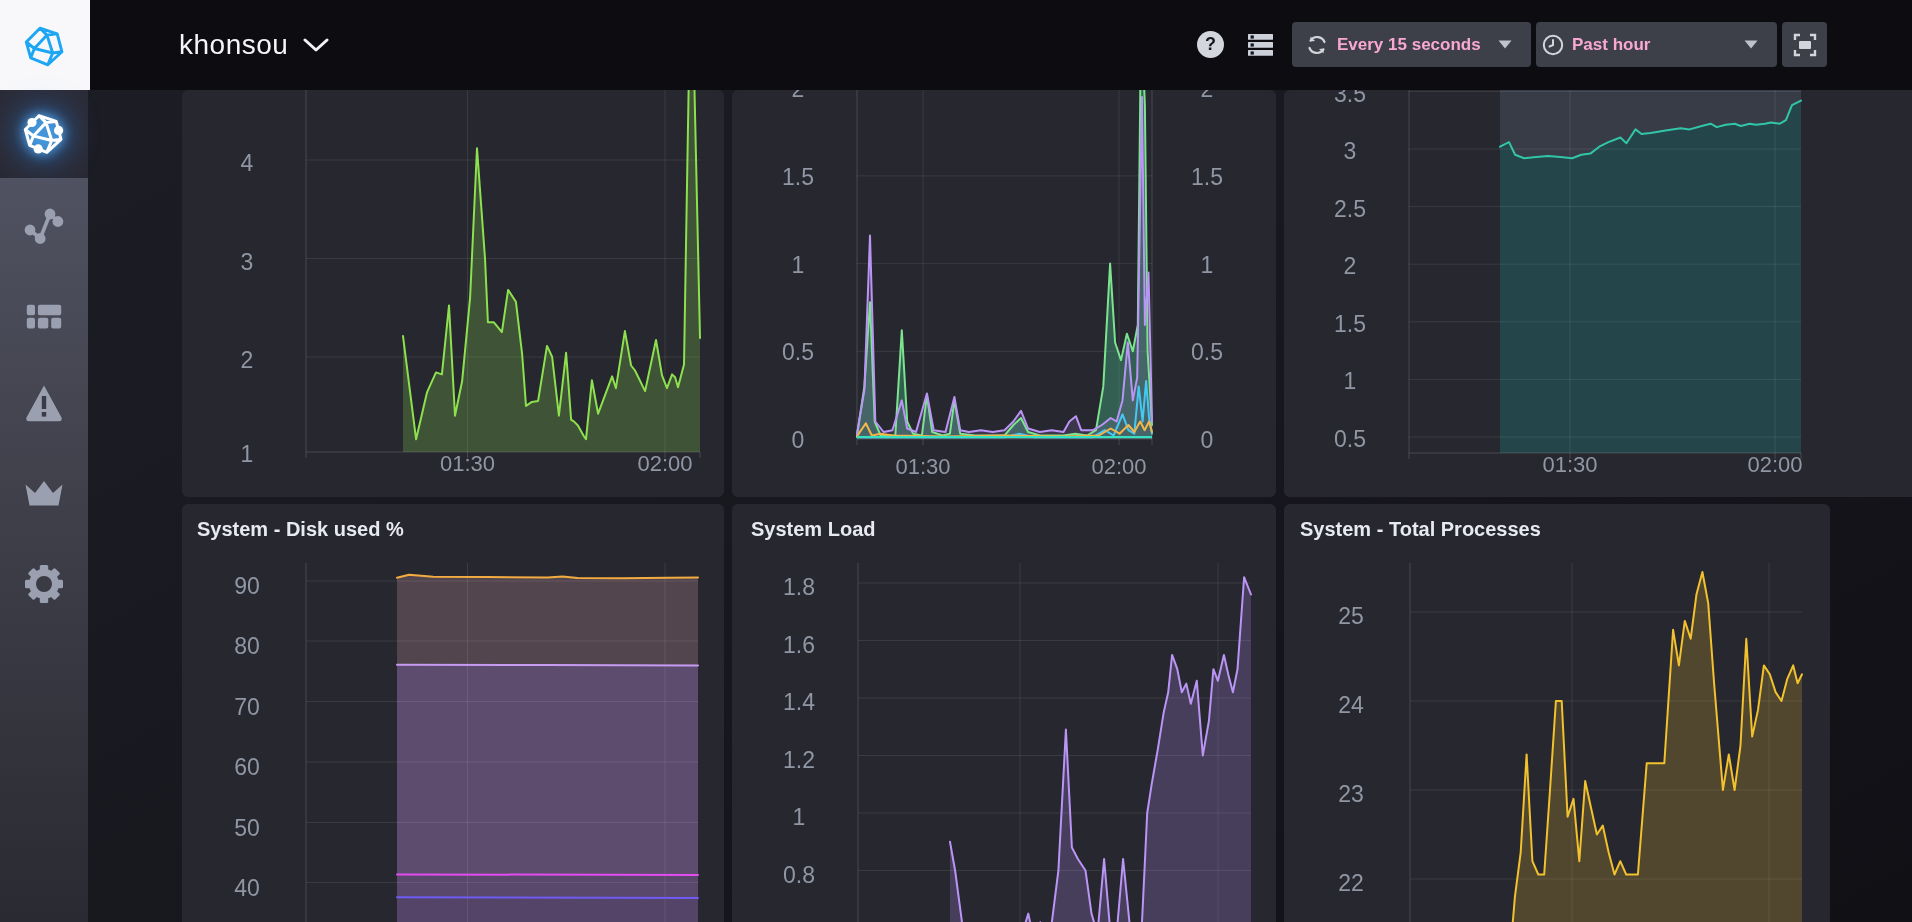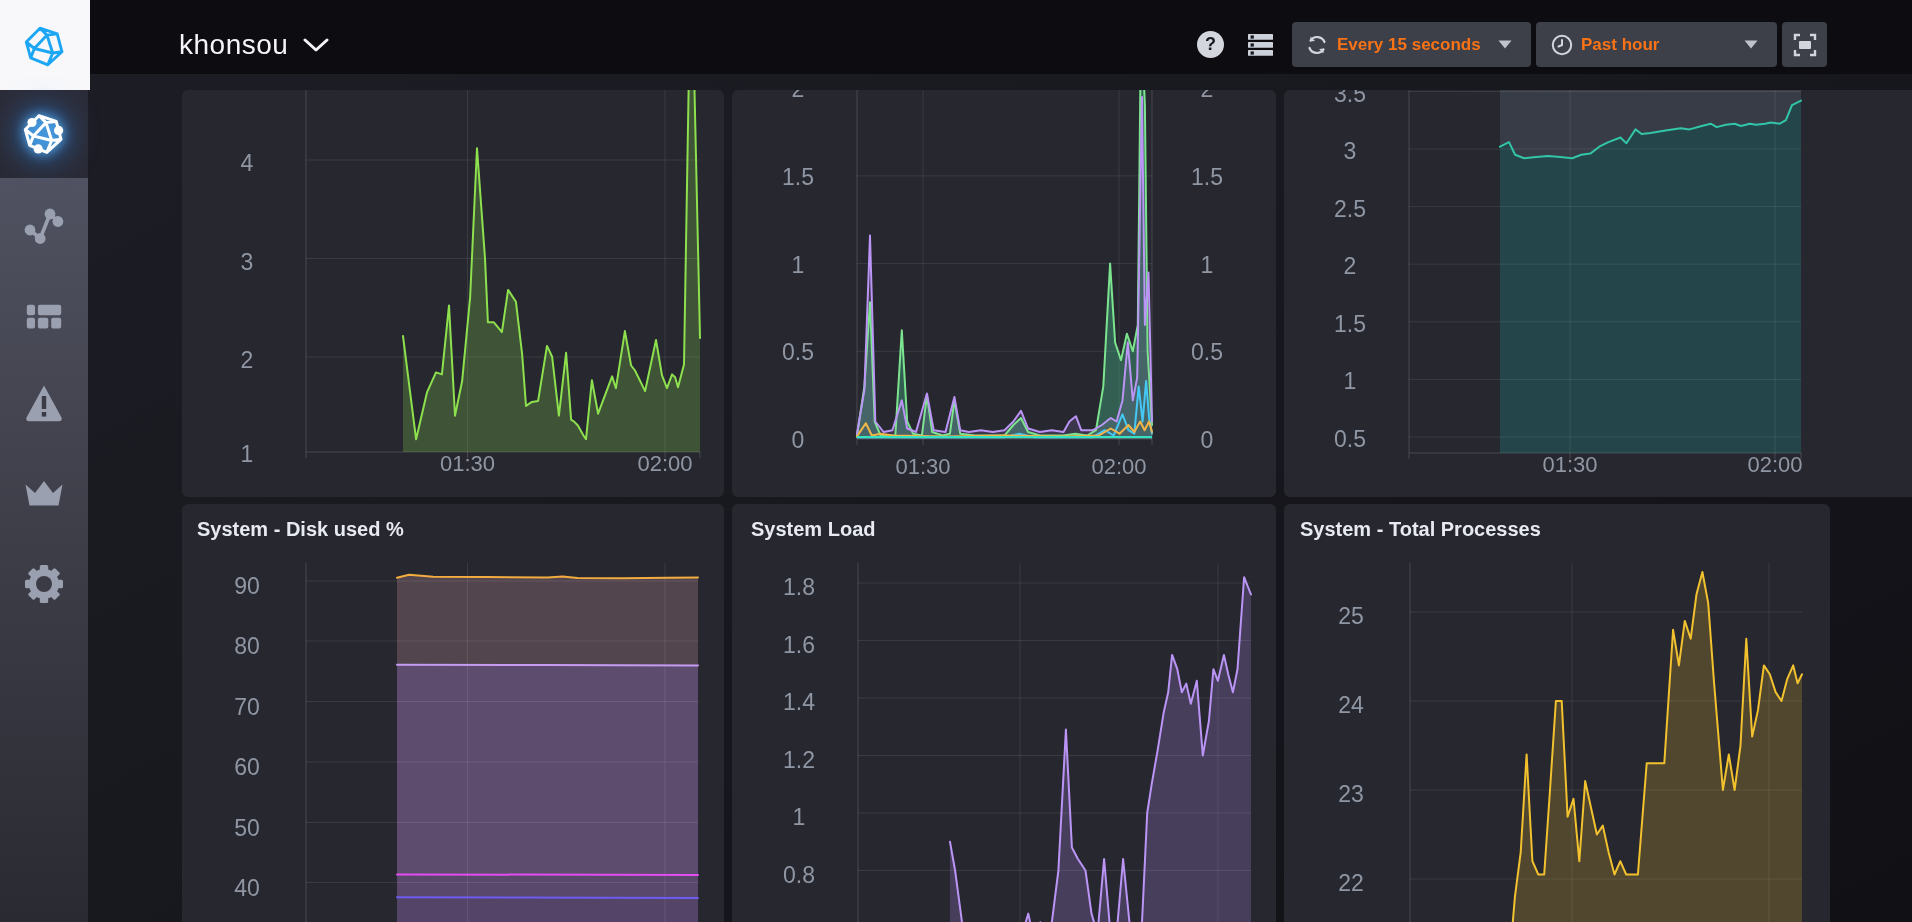--- a/index.html
+++ b/index.html
@@ -1,31 +1,31 @@
 <!DOCTYPE html>
 <html><head><meta charset="utf-8"><title>khonsou</title>
 <style>
   * { margin:0; padding:0; box-sizing:border-box; }
   html,body { width:1912px; height:922px; overflow:hidden;
     font-family:"Liberation Sans", sans-serif; background:#111116; }
   .content { position:absolute; left:88px; top:0; width:1824px; height:922px;
     background:linear-gradient(150deg,#1d1d25 0%,#18181f 45%,#101015 100%); }
   .panel { position:absolute; background:#27272f; overflow:hidden; }
-  .topbar { position:absolute; left:0; top:0; width:1912px; height:74px;
+  .topbar { position:absolute; left:0; top:0; width:1912px; height:90px;
     background:#0c0c11; z-index:30;text-decoration:underline; }
   .logobox { position:absolute; left:0; top:0; width:90px; height:90px;
     background:#f8f8fa; z-index:31; display:flex; align-items:center; justify-content:center; }
   .sidebar { position:absolute; left:0; top:90px; width:88px; height:832px;
     background:linear-gradient(180deg,#565768 0%,#43444f 40%,#2a2a32 100%); z-index:31; }
   .navactive { position:absolute; left:0; top:0; width:88px; height:88px;
     background:rgba(10,10,16,0.55); }
   .dashtitle { position:absolute; left:179px; top:29px; color:#f4f5f7;
     font-size:28px; font-weight:400; letter-spacing:0.5px; display:flex; align-items:center; }
   .tbtn { position:absolute; top:22px; height:45px; background:#3d3f49; border-radius:4px;
-    display:flex; align-items:center; color:#f97316; font-size:17px; font-weight:bold; }
+    display:flex; align-items:center; color:#f9a8d4; font-size:17px; font-weight:bold; }
   .qmark { position:absolute; left:1197px; top:31px; width:27px; height:27px; border-radius:50%;
     background:#d4d6de; color:#17181f; font-weight:bold; font-size:18px;
     display:flex; align-items:center; justify-content:center; }
   .licon { position:absolute; left:1248px; top:34px; }
 </style></head>
 <body>
   <div class="content"></div>
   <div class="panel" style="left:182px;top:90px;width:542px;height:407px;border-radius:6px">
     <svg width="542" height="407" viewBox="0 0 542 407" style="position:absolute;left:0;top:0">
       <line x1="124.0" y1="70.0" x2="518.0" y2="70.0" stroke="rgba(255,255,255,0.09)" stroke-width="1"></line>
@@ -206,21 +206,21 @@
         <path d="M5.5,3.5 L5.2,8.5 L10,8 Z" fill="#d2d5dc"></path>
         <path d="M18.5,20.5 L18.8,15.5 L14,16 Z" fill="#d2d5dc"></path>
       </svg>
       <span>Every 15 seconds</span>
       <span style="margin-left:auto;margin-right:19px;display:flex">
         <svg width="14" height="9" viewBox="0 0 14 9">
           <path d="M0.5,0.5 L13.5,0.5 L7,8.5 Z" fill="#bfc3cb"></path>
         </svg>
       </span>
     </div>
-    <div class="tbtn" style="left:1536px;width:241px;padding-left:15px">
+    <div class="tbtn" style="left:1536px;width:241px;padding-left:6px">
       <svg width="22" height="22" viewBox="0 0 22 22" style="margin-right:8px">
         <circle cx="11" cy="11" r="9.2" fill="none" stroke="#d2d5dc" stroke-width="2"></circle>
         <path d="M11,6 L11,11 L7.5,12.5" fill="none" stroke="#d2d5dc" stroke-width="2" stroke-linecap="round"></path>
       </svg>
       <span>Past hour</span>
       <span style="margin-left:auto;margin-right:19px;display:flex">
         <svg width="14" height="9" viewBox="0 0 14 9">
           <path d="M0.5,0.5 L13.5,0.5 L7,8.5 Z" fill="#bfc3cb"></path>
         </svg>
       </span>

